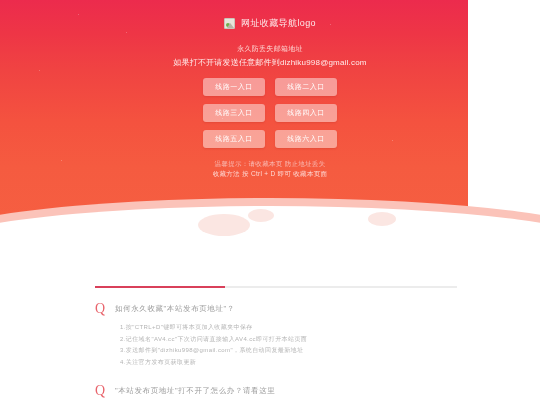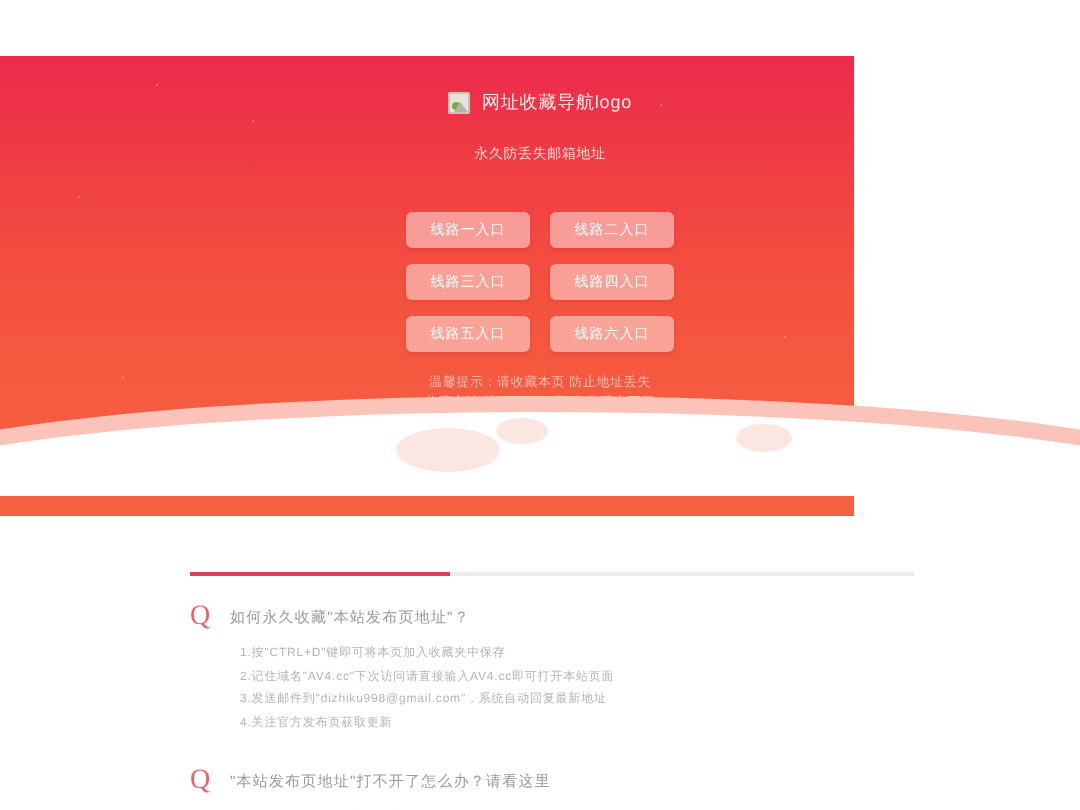--- a/index.html
+++ b/index.html
@@ -14,31 +14,30 @@
   body {
     font-family: "Liberation Sans", "DejaVu Sans", sans-serif;
     background: #ffffff;
     position: relative;
   }
 
   
   .hero {
     position: absolute;
     top: 0; left: 0;
-    width: 427px;
+    width: 468px;
     height: 232px;
     background: linear-gradient(180deg,
         #ec2b4d 0%,
         #ee3546 14%,
         #f04342 30%,
         #f4523f 52%,
         #f55b40 72%,
         #f65f41 100%);
     overflow: hidden;
-    margin-top: 28px;
   }
 
   
   .speck {
     position: absolute;
     background: rgba(255,255,255,0.33);
     border-radius: 50%;
     width: 1px; height: 1px;
   }
 
@@ -282,20 +281,21 @@
   <span class="speck" style="left:392px; top:140px;"></span>
   <span class="speck" style="left:61px;  top:160px;"></span>
 
   <div class="logo-row">
     <span class="broken-img"></span>
     <span class="logo-text">网址收藏导航logo</span>
   </div>
 
   <div class="notice">
     <div class="notice-line1">永久防丢失邮箱地址</div>
+    <div class="notice-line2">如果打不开请发送任意邮件到dizhiku998@gmail.com</div>
   </div>
 
   <div class="btn-grid">
     <button class="addr-btn">线路一入口</button>
     <button class="addr-btn">线路二入口</button>
     <button class="addr-btn">线路三入口</button>
     <button class="addr-btn">线路四入口</button>
     <button class="addr-btn">线路五入口</button>
     <button class="addr-btn">线路六入口</button>
   </div>

